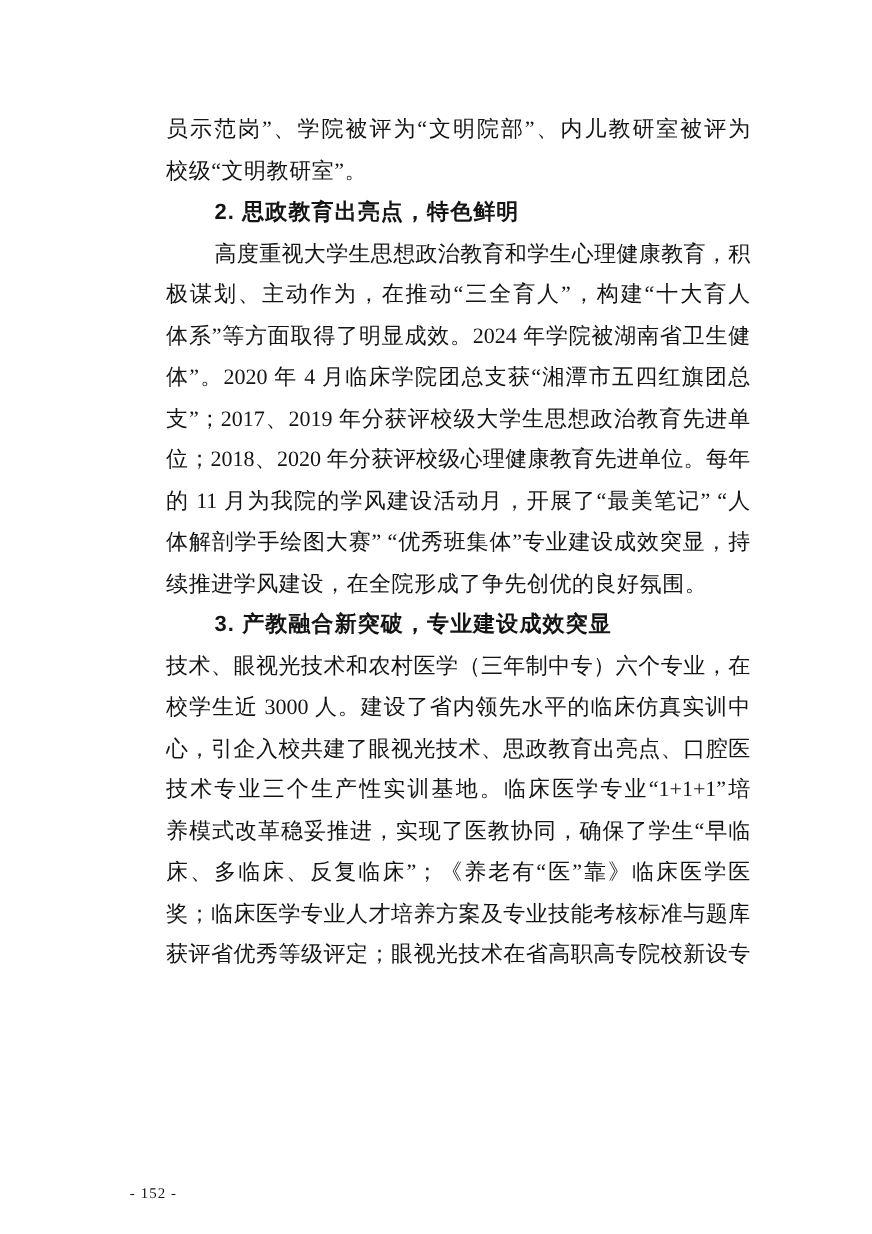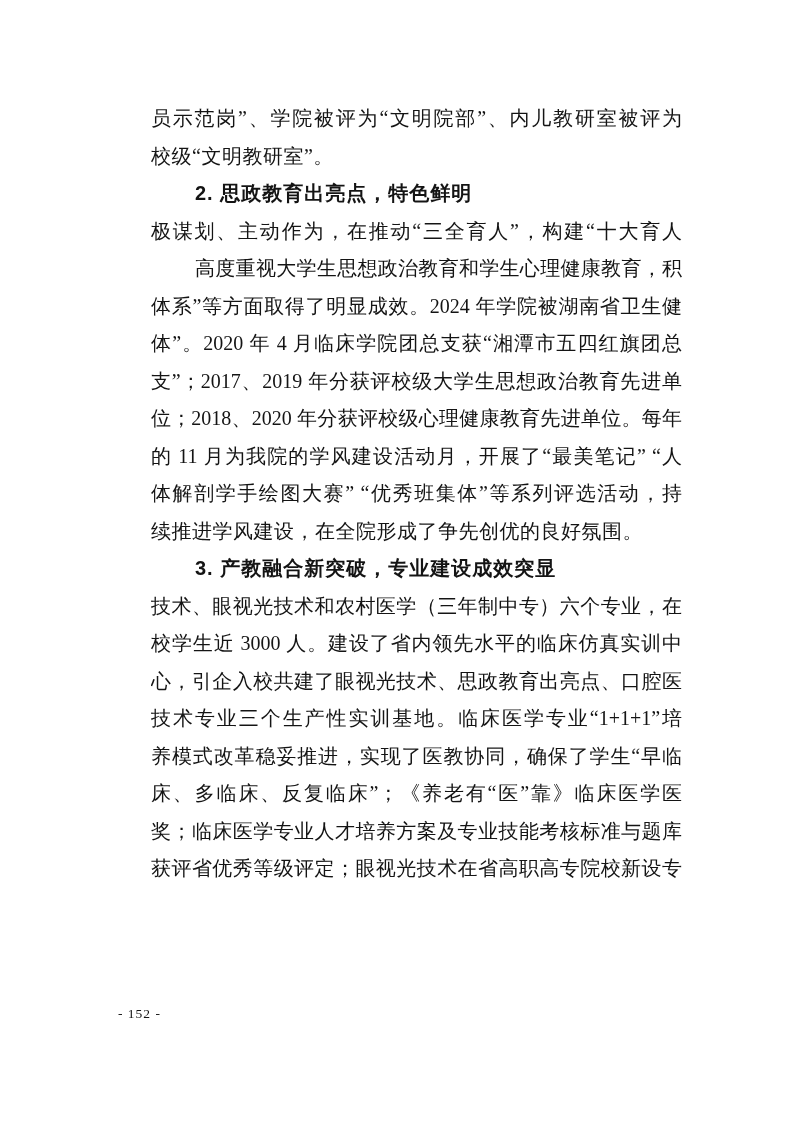--- a/index.html
+++ b/index.html
@@ -39,43 +39,43 @@
   }
   .line.heading {
     font-family: "Liberation Sans", "DejaVu Sans", sans-serif;
     font-weight: bold;
     padding-left: 44px;
     letter-spacing: 1px;
   }
   .footer {
     position: absolute;
     left: 118px;
-    top: 1006px;
+    top: 1077px;
     font-size: 13.5px;
     font-family: "Liberation Serif", "DejaVu Serif", serif;
     color: #141414;
     letter-spacing: 1px;
   }
 </style>
 </head>
 <body>
 
 <div class="page">
   <div class="doc-body" id="doc-body">
       <div class="line  fill">员示范岗”、学院被评为“文明院部”、内儿教研室被评为</div>
       <div class="line ">校级“文明教研室”。</div>
       <div class="line heading">2. 思政教育出亮点，特色鲜明</div>
+      <div class="line  fill indent">高度重视大学生思想政治教育和学生心理健康教育，积</div>
       <div class="line  fill">极谋划、主动作为，在推动“三全育人”，构建“十大育人</div>
-      <div class="line  fill indent">高度重视大学生思想政治教育和学生心理健康教育，积</div>
       <div class="line  fill">体系”等方面取得了明显成效。2024 年学院被湖南省卫生健</div>
       <div class="line  fill">体”。2020 年 4 月临床学院团总支获“湘潭市五四红旗团总</div>
       <div class="line  fill">支”；2017、2019 年分获评校级大学生思想政治教育先进单</div>
       <div class="line  fill">位；2018、2020 年分获评校级心理健康教育先进单位。每年</div>
       <div class="line  fill">的 11 月为我院的学风建设活动月，开展了“最美笔记” “人</div>
-      <div class="line  fill">体解剖学手绘图大赛” “优秀班集体”等系列评选活动，持</div>
+      <div class="line  fill">体解剖学手绘图大赛” “优秀班集体”专业建设成效突显，持</div>
       <div class="line ">续推进学风建设，在全院形成了争先创优的良好氛围。</div>
       <div class="line heading">3. 产教融合新突破，专业建设成效突显</div>
       <div class="line  fill">技术、眼视光技术和农村医学（三年制中专）六个专业，在</div>
       <div class="line  fill">校学生近 3000 人。建设了省内领先水平的临床仿真实训中</div>
       <div class="line  fill">心，引企入校共建了眼视光技术、思政教育出亮点、口腔医学</div>
       <div class="line  fill">技术专业三个生产性实训基地。临床医学专业“1+1+1”培</div>
       <div class="line  fill">养模式改革稳妥推进，实现了医教协同，确保了学生“早临</div>
       <div class="line  fill">床、多临床、反复临床”；《养老有“医”靠》临床医学医</div>
       <div class="line  fill">奖；临床医学专业人才培养方案及专业技能考核标准与题库</div>
       <div class="line  fill">获评省优秀等级评定；眼视光技术在省高职高专院校新设专</div>

